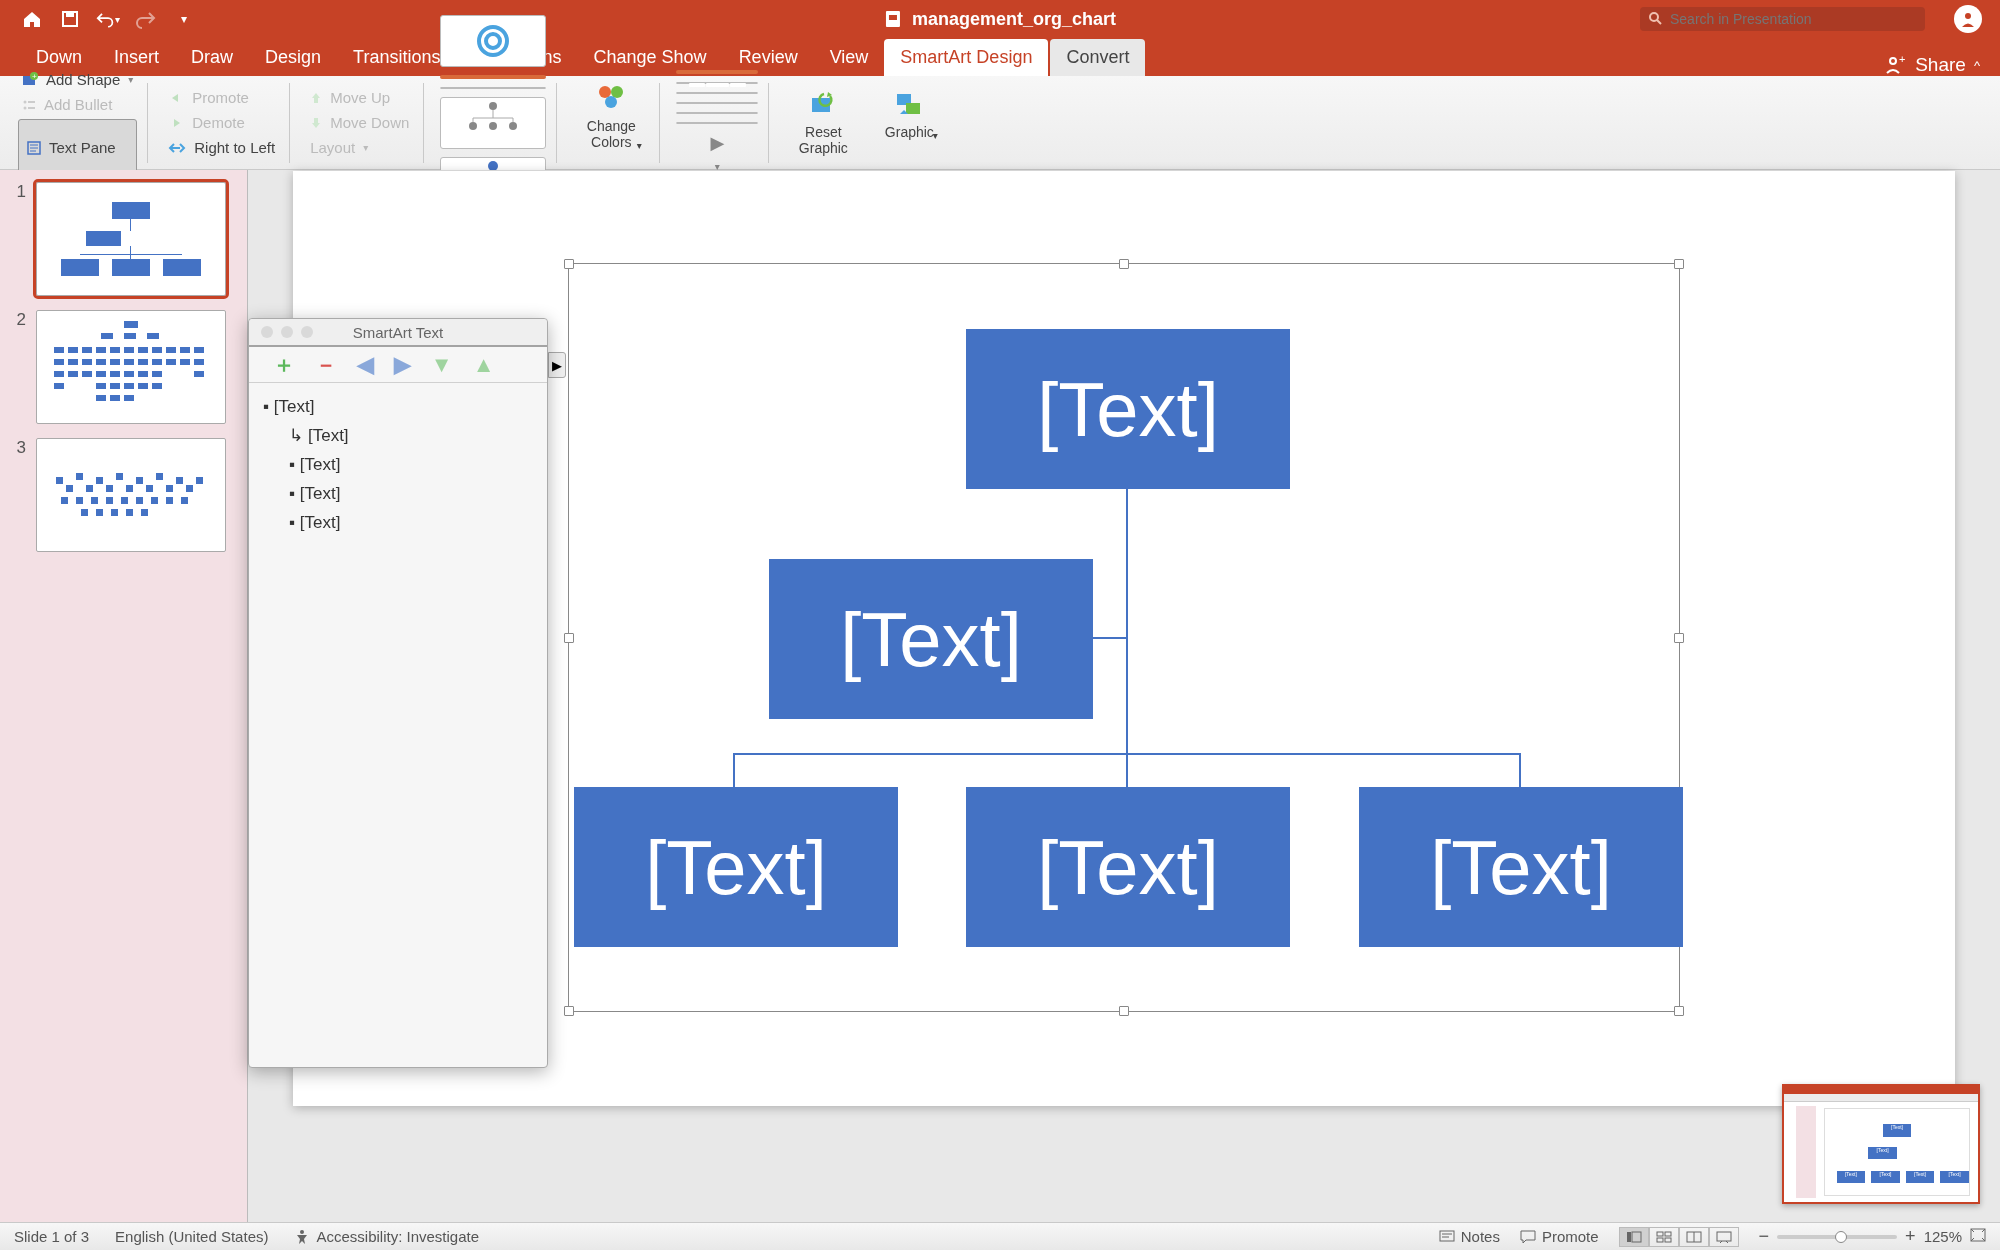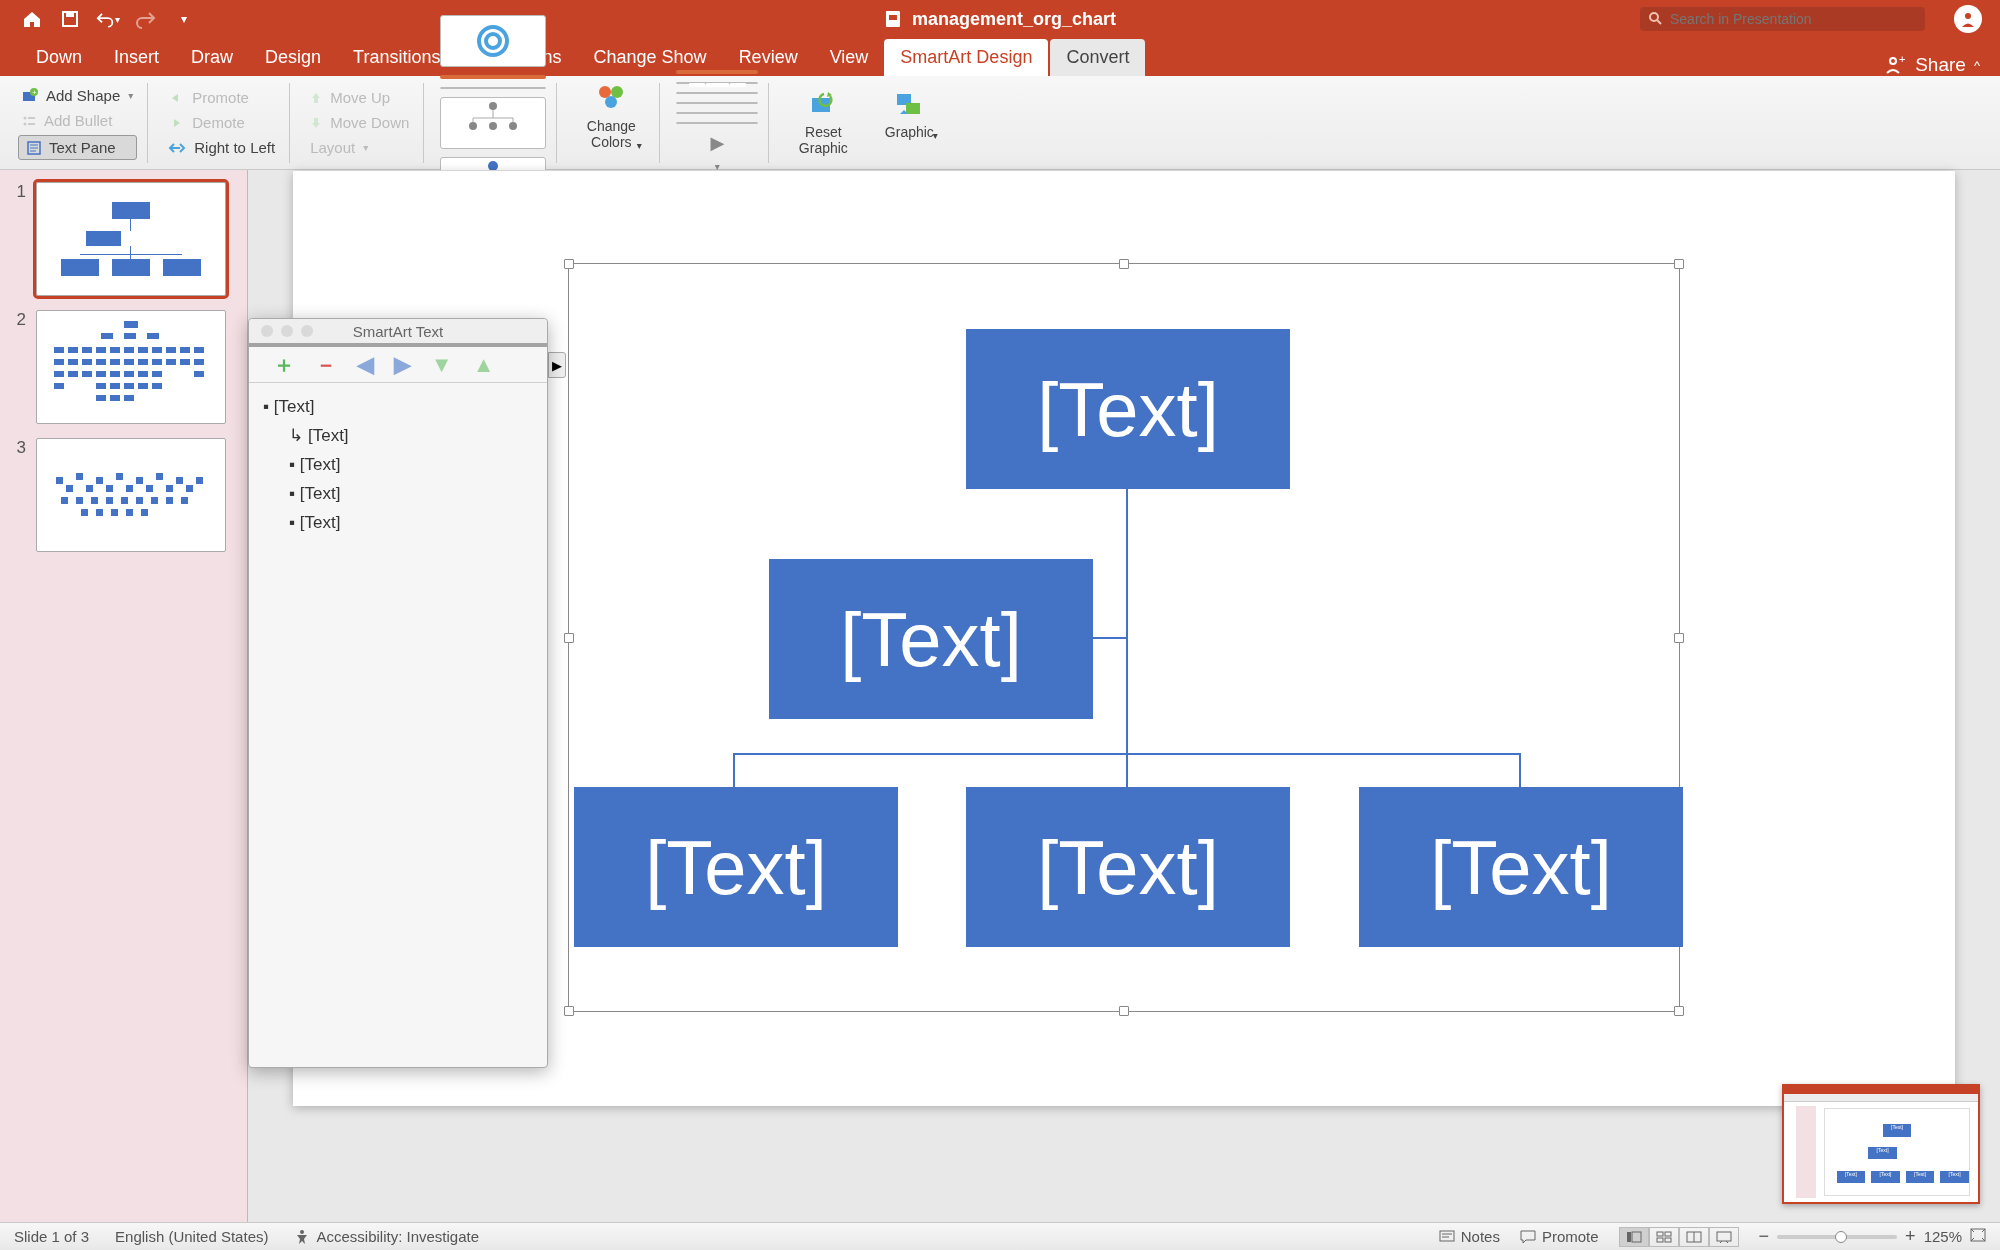--- a/index.html
+++ b/index.html
@@ -25,21 +25,21 @@
   .tabs { height: 38px; background:#c64226; display:flex; align-items:flex-end; padding-left:20px; }
   .tabs .tab { color:#fff; font-size:18px; padding:8px 16px; cursor:pointer; }
   .tabs .tab.active { background:#fff; color:#c64226; border-radius:4px 4px 0 0; font-weight:500;}
   .tabs .tab.format { background:#e8e8e8; color:#444; border-radius:4px 4px 0 0; margin-left:2px; }
   .tabs .share { margin-left:auto; margin-right:20px; color:#fff; display:flex; align-items:center; gap:8px; font-size:19px; font-weight:500;}
 
   
   .ribbon { height:94px; background:linear-gradient(#f7f7f7,#ececec); border-bottom:1px solid #c9c9c9; display:flex; align-items:center; padding:0 8px; gap:6px;}
   .rgroup { height:80px; border-right:1px solid #c9c9c9; padding:0 10px; display:flex; flex-direction:column; justify-content:center; gap:4px;}
   .rbtn { display:flex; align-items:center; gap:8px; font-size:15px; color:#444; padding:2px 4px;}
-  .rbtn.sel { background:#d9d9d9; border:1px solid #999; border-radius:3px; padding:3px 8px;}
+  .rbtn.sel { background:#d9d9d9; border:1px solid #999; border-radius:3px; padding:19px 8px;}
   .rbtn.dis { color:#bbb;}
   .gal { display:flex; gap:8px; align-items:center;}
   .gal .thumb { width:106px; height:72px; border:1px solid #bbb; border-radius:3px; background:#fff; display:flex; align-items:center; justify-content:center; position:relative;}
   .gal .thumb.sel { border:2px solid #d96a3a; background:#fff8f2;}
   .gal .arrow { width:20px; color:#888; font-size:18px; text-align:center;}
   .bigbtn { display:flex; flex-direction:column; align-items:center; justify-content:center; gap:4px; font-size:14px; color:#444; width:76px;}
   .styles .thumb { width:82px; height:72px; display:flex; align-items:center; justify-content:center;}
   .styles .thumb.sel { border:2px solid #d96a3a; background:#fff2eb;}
 
   
@@ -55,21 +55,21 @@
   .canvas-area { flex:1; background:#e8e8e8; position:relative; display:flex; justify-content:center; }
   .slide-canvas { width:1662px; height:935px; background:#fff; margin-top:1px; box-shadow:0 2px 10px rgba(0,0,0,0.25); position:relative;}
 
   .smartart-sel { position:absolute; left:275px; top:92px; right:275px; height:749px; border:1px solid #888;}
   .smartart-sel .handle { position:absolute; width:10px; height:10px; background:#fff; border:1px solid #888; border-radius:1px;}
   .org-box { position:absolute; background:#4472c4; color:#fff; display:flex; align-items:center; justify-content:center; font-weight:400; }
   .org-line { position:absolute; background:#4472c4; }
 
   
   .textpane { position:absolute; left:248px; top:318px; width:300px; height:750px; background:#f6f6f6; border:1px solid #aaa; box-shadow:0 4px 18px rgba(0,0,0,0.3); border-radius:4px; z-index:50;}
-  .textpane .tpheader { height:28px; background:#efefef; border-bottom:4px solid #a3a3a3; display:flex; align-items:center; position:relative; border-radius:4px 4px 0 0;}
+  .textpane .tpheader { height:28px; background:#efefef; border-bottom:2px solid #a3a3a3; display:flex; align-items:center; position:relative; border-radius:4px 4px 0 0;}
   .textpane .dots { display:flex; gap:8px; padding-left:12px;}
   .textpane .dots span { width:12px; height:12px; border-radius:50%; background:#d9d9d9;}
   .textpane .tptitle { position:absolute; left:50%; transform:translateX(-50%); font-size:15px; color:#666;}
   .textpane .tptools { height:36px; border-bottom:1px solid #d0d0d0; display:flex; align-items:center; gap:20px; padding-left:24px;}
   .textpane .ticon { font-size:22px; font-weight:bold;}
   .textpane .outline { padding:10px 14px; font-size:17px; color:#333; line-height:1.7;}
   .textpane .outline .b1::before { content:"▪ "; }
   .textpane .outline .b2 { padding-left:26px;}
   .textpane .outline .b2.arrow::before { content:"↳ "; }
   .textpane .outline .b2.dot::before { content:"▪ "; }

